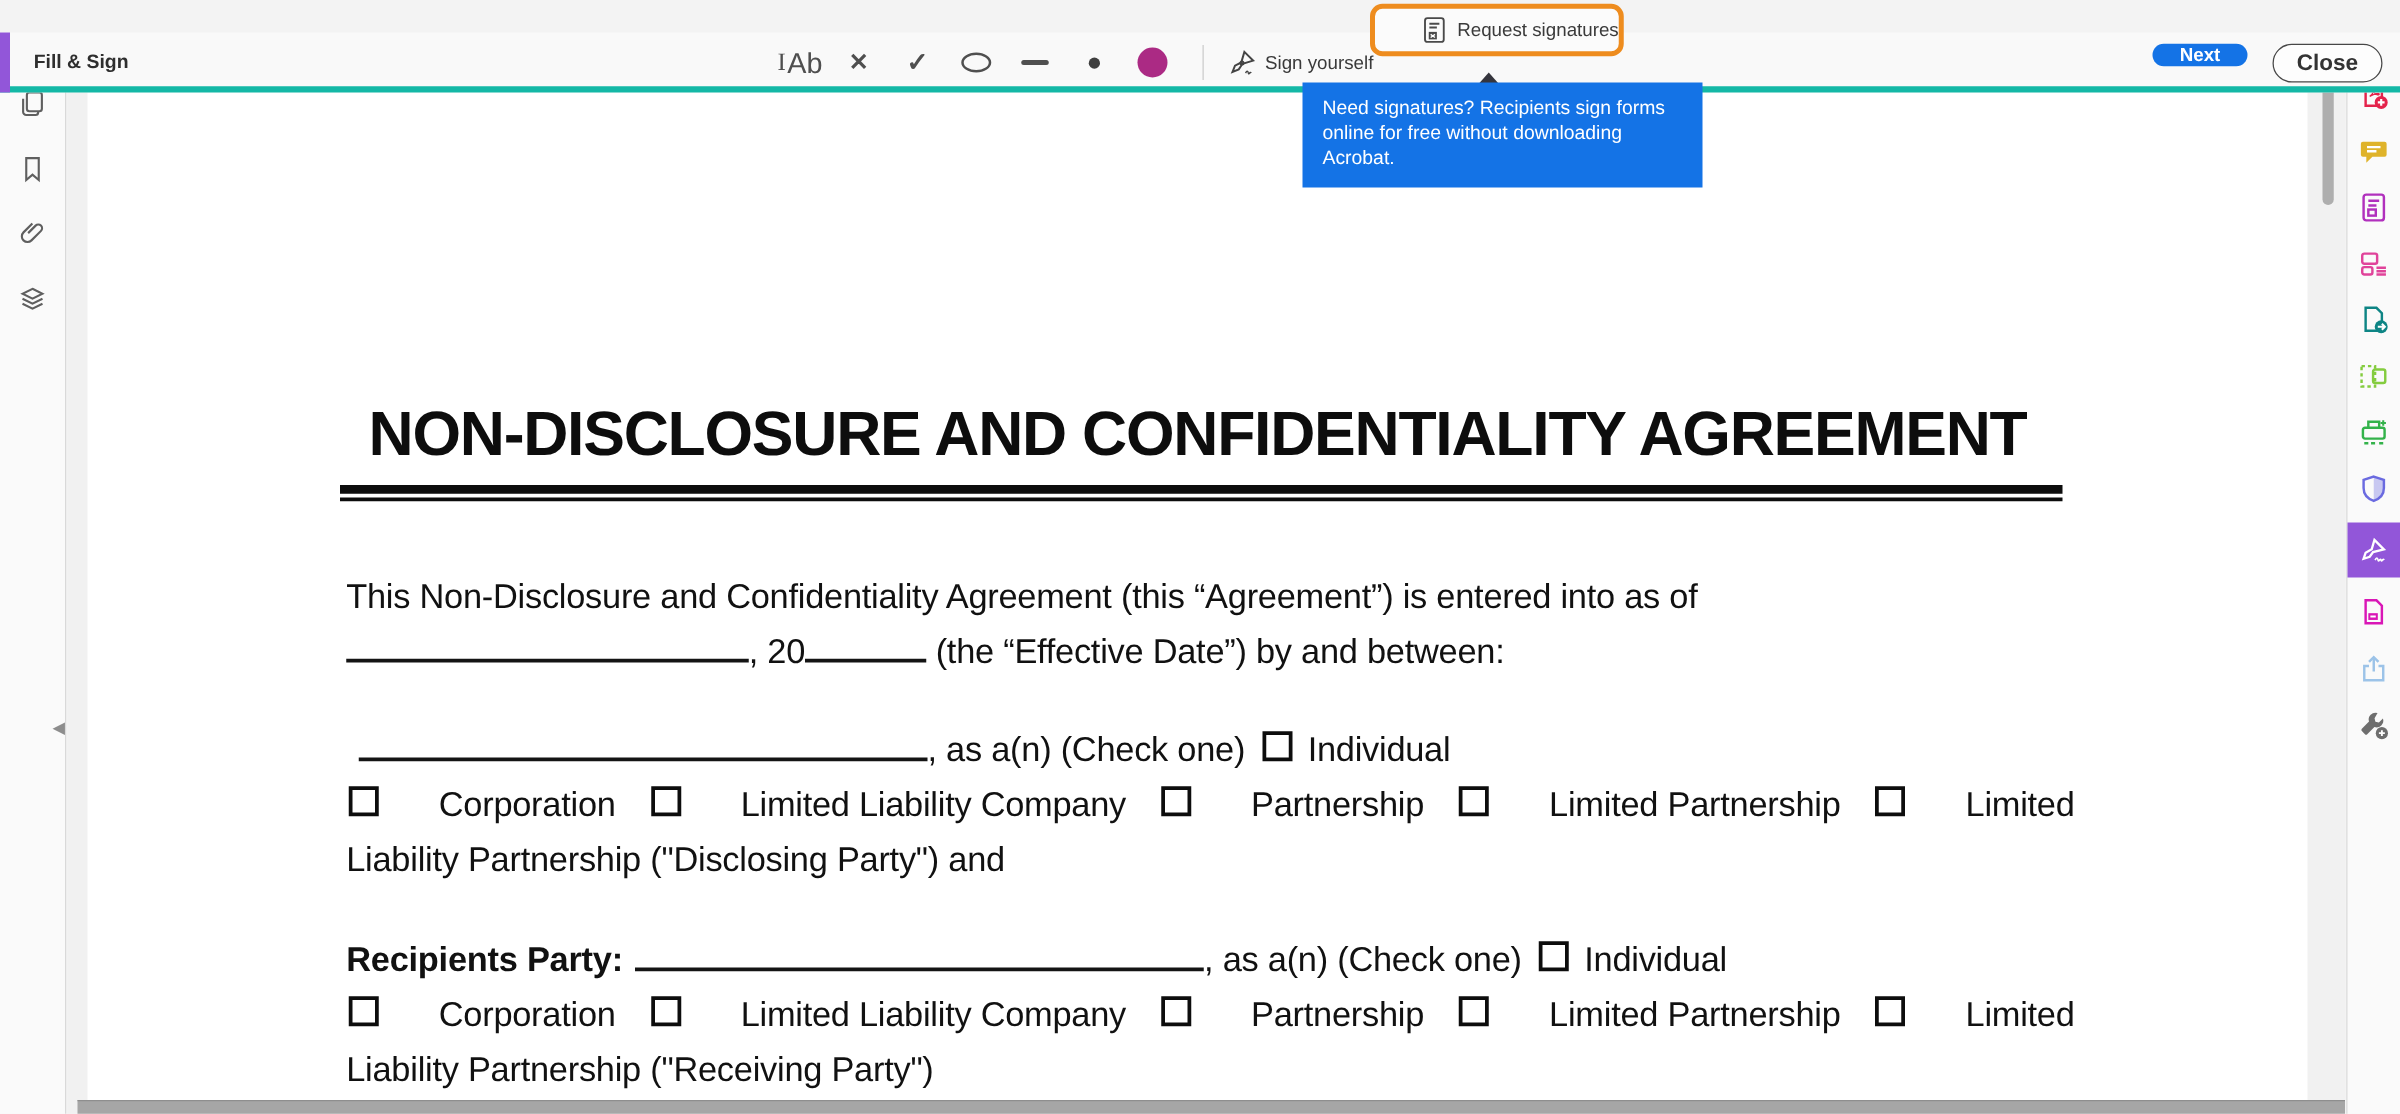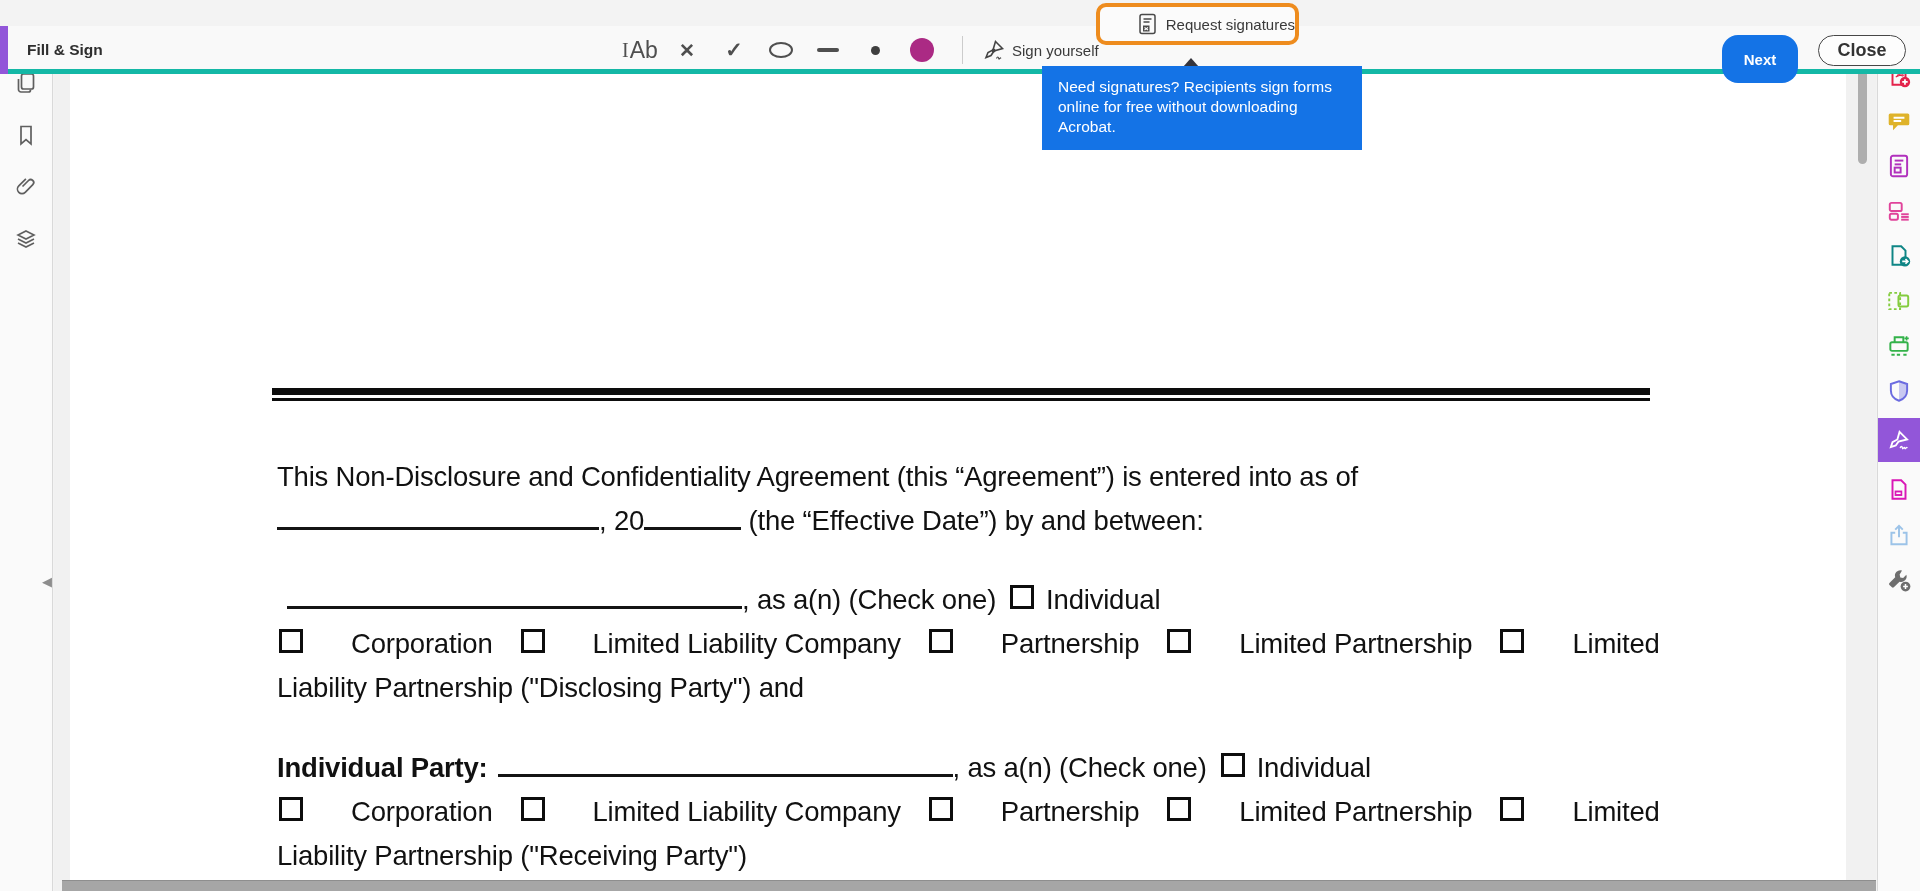--- a/index.html
+++ b/index.html
@@ -23,21 +23,21 @@
   .line-shape { width:22px; height:3.5px; background:#4f4f4f; border-radius:2px; }
   .dot-shape { width:9px; height:9px; background:#3f3f3f; border-radius:50%; }
   .swatch-shape { width:24px; height:24px; border-radius:50%; background:#AB2A84; }
   .tb-divider { position:absolute; left:962px; top:10px; width:1px; height:28px; background:#cccccc; }
   .sign-yourself { position:absolute; left:982px; top:0; height:48px; display:flex; align-items:center;
                    gap:6px; font-size:15px; color:#3a3a3a; cursor:pointer; }
   .req-sign-highlight { position:absolute; left:1096px; top:3px; width:203px; height:42px;
                         border:4px solid #EE8C1E; border-radius:10px; background:#fbfbfb; z-index:22; }
   .req-sign-inner { width:100%; height:100%; display:flex; align-items:center; justify-content:flex-end;
                     gap:8px; font-size:15px; color:#3a3a3a; cursor:pointer; }
-  .btn-next { position:absolute; left:1722px; top:9px; width:76px; height:48px; border-radius:16px;
+  .btn-next { position:absolute; left:1722px; top:9px; width:76px; height:18px; border-radius:16px;
               background:#1473E6; color:#ffffff; font-size:15px; font-weight:bold; border:none;
               display:flex; align-items:center; justify-content:center; cursor:pointer; }
   .btn-close { position:absolute; left:1818px; top:9px; width:88px; height:31px; border-radius:16px;
                background:#fdfdfd; color:#333333; font-size:18px; font-weight:bold;
                border:1.5px solid #474747; display:flex; align-items:center; justify-content:center; cursor:pointer; }
 
   
   .coachmark { position:absolute; left:1042px; top:66px; width:320px; background:#1473E6; color:#ffffff;
                border-radius:0; padding:11px 16px 13px 16px; font-size:15.5px; line-height:20px; z-index:21; }
   .coachmark-arrow { position:absolute; left:1183px; top:58px; width:0; height:0; z-index:21;
@@ -264,20 +264,21 @@
       <circle cx="18" cy="18" r="4.5"></circle>
       <path d="M18 15.8v4.4M15.8 18h4.4" stroke="#ffffff" stroke-width="1.4" fill="none"></path>
     </svg>
   </div>
 </div>
 
 <div class="viewer">
   <div class="page">
 
 
+    <div class="doc-title">NON-DISCLOSURE AND CONFIDENTIALITY AGREEMENT</div>
 
     <div class="title-rule">
       <div class="thick"></div>
       <div class="thin"></div>
     </div>
 
     <div class="intro doc-text">
       <div>This Non-Disclosure and Confidentiality Agreement (this “Agreement”) is entered into as of</div>
       <div>
         <span class="blank" style="width:322px;"></span><span>, 20</span><span class="blank" style="width:97px;"></span>
@@ -302,21 +303,21 @@
         <span class="cb"></span>
         <span class="opt-label">Limited Partnership</span>
         <span class="cb"></span>
         <span class="opt-label">Limited</span>
       </div>
       <div>Liability Partnership ("Disclosing Party") and</div>
     </div>
 
     <div class="party doc-text" style="top:696px;">
       <div class="party-line">
-        <span class="party-label">Individual Party:</span>
+        <span class="party-label">Recipients Party:</span>
         <span class="blank" style="width:455px; margin-left:10px;"></span>
         <span>, as a(n) (Check one)</span>
         <span class="cb"></span>
         <span>Individual</span>
       </div>
       <div class="opt-row">
         <span class="cb row-first"></span>
         <span class="opt-label">Corporation</span>
         <span class="cb"></span>
         <span class="opt-label">Limited Liability Company</span>

